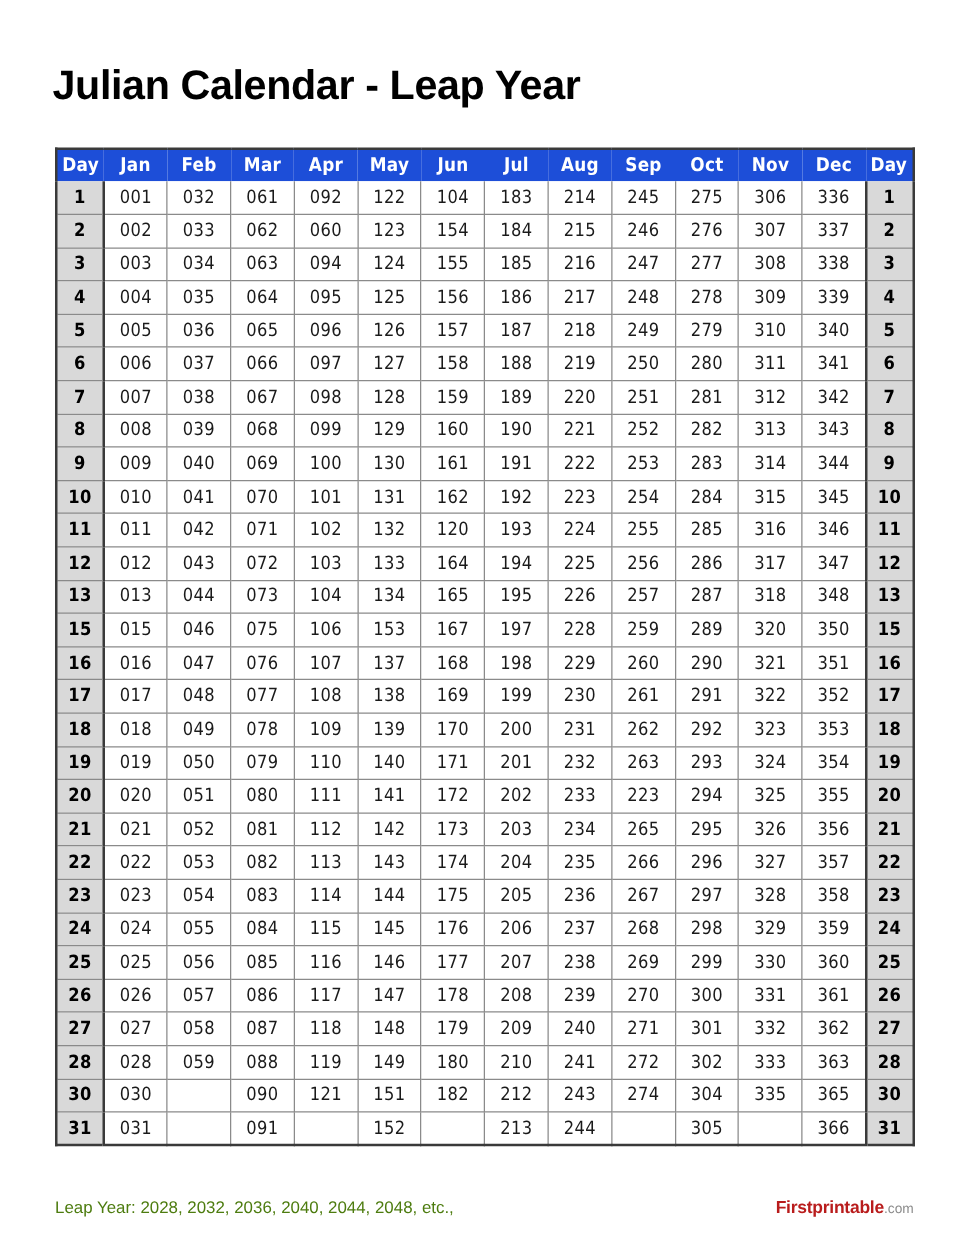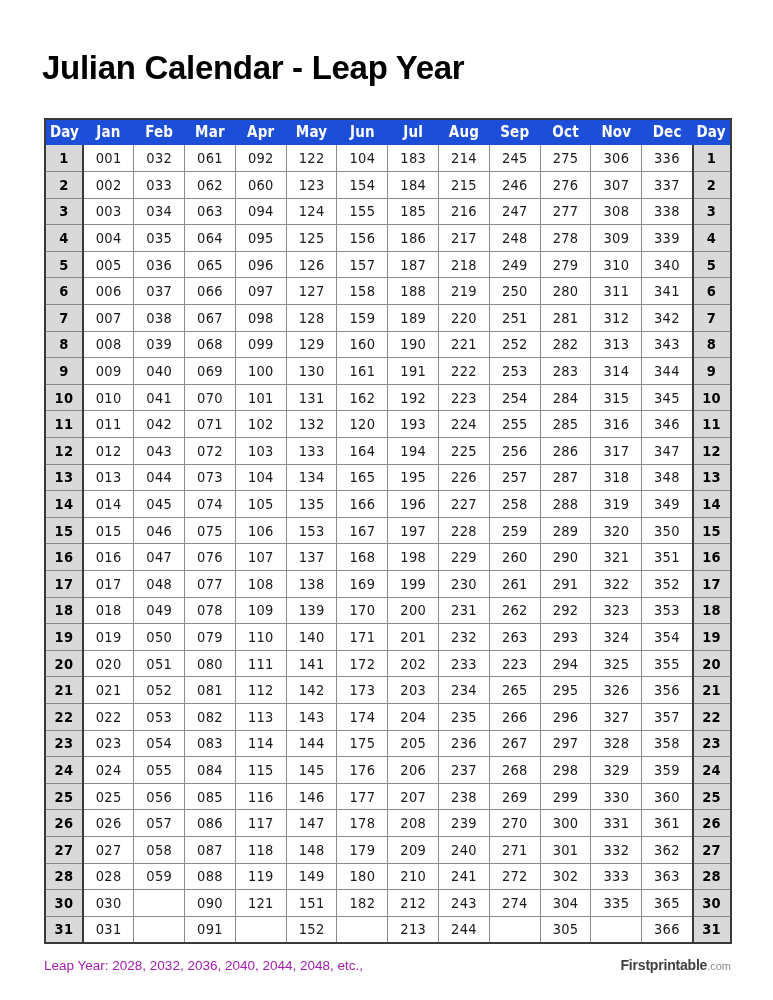--- a/index.html
+++ b/index.html
@@ -88,29 +88,29 @@
   #footer {
     position:absolute;
     left:44px; right:42px; top:957px;
     display:flex;
     align-items:baseline;
     justify-content:space-between;
   }
   #leap-note {
     font-family:"Liberation Sans", sans-serif;
     font-size:13.5px;
-    color:#a21caf;
+    color:#4d7c0f;
     white-space:nowrap;
   }
   #brand {
     font-family:"Liberation Sans", sans-serif;
     font-size:14px;
     white-space:nowrap;
   }
-  #brand .bname { font-weight:bold; color:#404040; letter-spacing:-0.2px; }
+  #brand .bname { font-weight:bold; color:#b91c1c; letter-spacing:-0.2px; }
   #brand .btld  { font-weight:normal; color:#8c8c8c; font-size:11px; }
 </style>
 </head>
 <body>
 
 <div id="page">
 
   <h1 id="page-title">Julian Calendar - Leap Year</h1>
 
   <div id="calendar-wrap">
@@ -352,36 +352,20 @@
             <td>165</td>
             <td>195</td>
             <td>226</td>
             <td>257</td>
             <td>287</td>
             <td>318</td>
             <td>348</td>
             <td class="day-cell right">13</td>
           </tr>
           <tr>
-            <td class="day-cell">14</td>
-            <td>014</td>
-            <td>045</td>
-            <td>074</td>
-            <td>105</td>
-            <td>135</td>
-            <td>166</td>
-            <td>196</td>
-            <td>227</td>
-            <td>258</td>
-            <td>288</td>
-            <td>319</td>
-            <td>349</td>
-            <td class="day-cell right">14</td>
-          </tr>
-          <tr>
             <td class="day-cell">15</td>
             <td>015</td>
             <td>046</td>
             <td>075</td>
             <td>106</td>
             <td>153</td>
             <td>167</td>
             <td>197</td>
             <td>228</td>
             <td>259</td>

